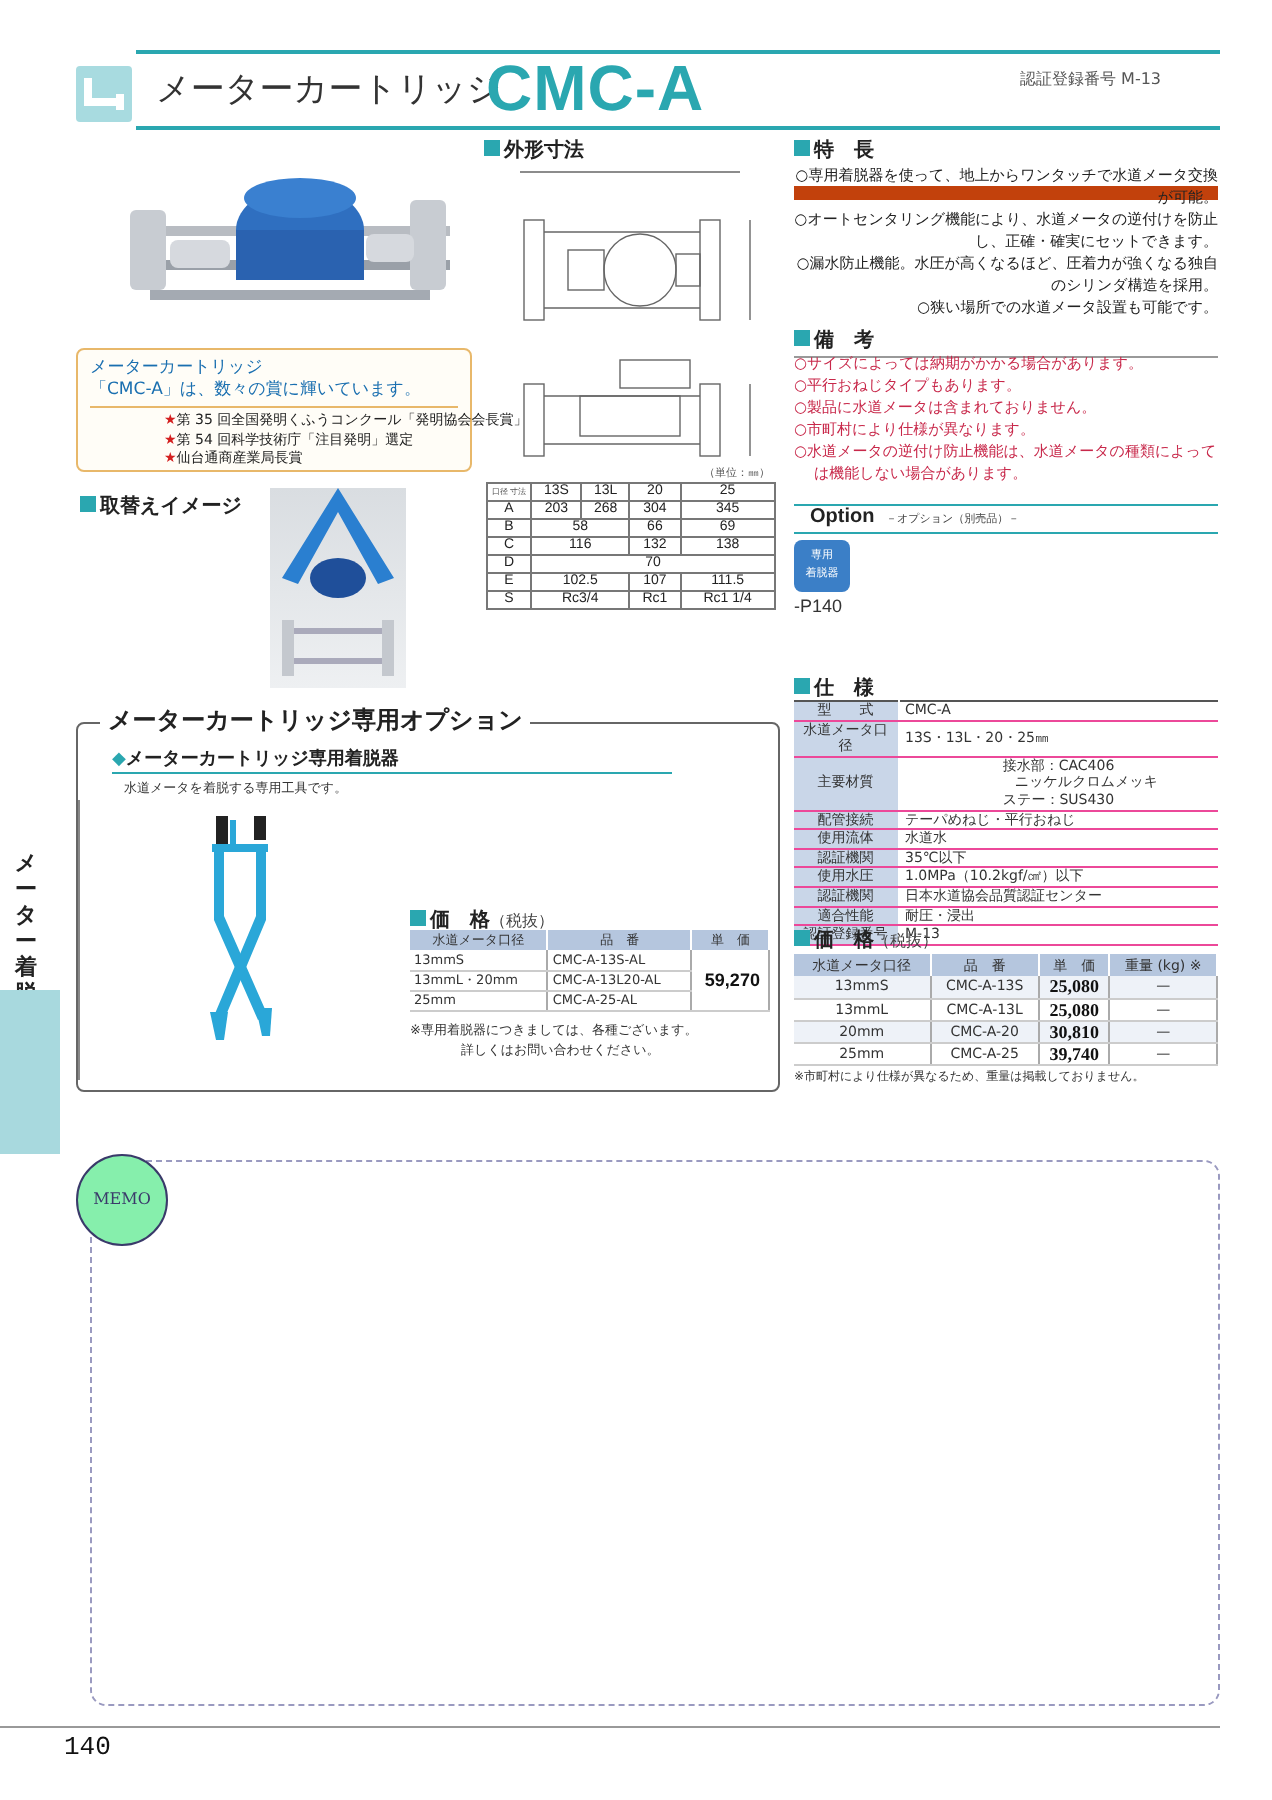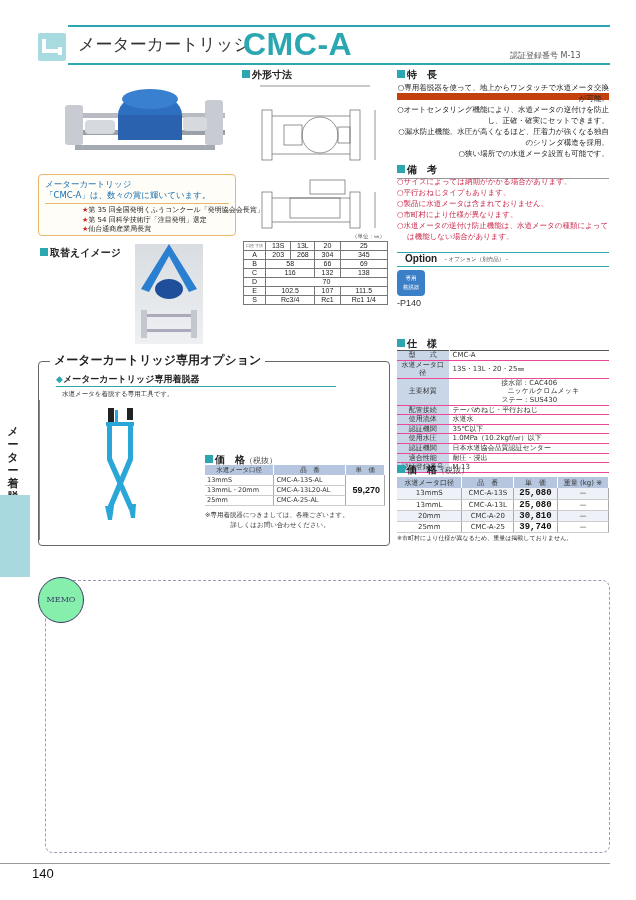--- a/index.html
+++ b/index.html
@@ -6,21 +6,21 @@
   html, body { width: 636px; height: 900px; background: #fff; overflow: hidden; }
   body { font-family: "DejaVu Sans", sans-serif; color: #222; position: relative; }
   .abs { position: absolute; }
 
   
   .hdr-line-top { left: 68px; top: 25px; width: 542px; height: 2px; background: #2aa7b0; }
   .hdr-line-bot { left: 68px; top: 63px; width: 542px; height: 2px; background: #2aa7b0; }
   .hdr-icon { left: 38px; top: 33px; width: 28px; height: 28px; background: #a8dbe0; border-radius: 2px; }
   .hdr-title { left: 78px; top: 33px; font-size: 17px; color: #333; white-space: nowrap; }
   .hdr-model { left: 243px; top: 26px; font-family: "Liberation Sans", sans-serif; font-weight: bold; font-size: 32px; color: #2aa7b0; letter-spacing: 0.5px; }
-  .hdr-cert { left: 510px; top: 50px; font-size: 8px; color: #555; white-space: nowrap; }
+  .hdr-cert { left: 510px; top: 34px; font-size: 8px; color: #555; white-space: nowrap; }
 
   .sec-h { font-size: 10px; font-weight: bold; color: #222; white-space: nowrap; }
   .sec-h .sq { display: inline-block; width: 8px; height: 8px; background: #2aa7b0; margin-right: 2px; vertical-align: 0px; }
   .sec-h .sub { font-weight: normal; font-size: 8px; color: #444; }
 
   
   .photo { left: 55px; top: 75px; width: 180px; height: 95px; }
 
   
   .award { left: 38px; top: 174px; width: 198px; height: 62px; border: 1.5px solid #e8b86a; border-radius: 4px; padding: 4px 6px; background: #fffdf7; }
@@ -59,21 +59,21 @@
   table.spec { position: absolute; left: 397px; top: 350px; width: 212px; border-collapse: collapse; font-size: 7px; border-top: 1.5px solid #555; border-bottom: 1.5px solid #555; }
   table.spec td { border-bottom: 1px solid #ec4899; padding: 0 3px; line-height: 8.6px; vertical-align: middle; }
   table.spec td.k { background: #c9d6e8; text-align: center; width: 52px; border-right: 1px solid #fff; color: #333; }
   table.spec td.v { color: #333; }
 
   .price-h { left: 397px; top: 463px; }
   table.price { position: absolute; left: 397px; top: 477px; width: 212px; border-collapse: collapse; font-size: 7px; border-bottom: 1px solid #555; }
   table.price th { background: #b5c6de; font-weight: normal; height: 11px; color: #333; border-right: 1px solid #fff; }
   table.price td { text-align: center; height: 11px; border-bottom: 1px solid #ccc; border-right: 1px solid #aaa; color: #333; }
   table.price tr:nth-child(even) td { background: #eef2f8; }
-  table.price td.pr { font-weight: bold; font-size: 9px; font-family: Liberation Mono, monospace; color: #111; }
+  table.price td.pr { font-weight: bold; font-size: 9px; font-family: Liberation Serif, serif; color: #111; }
   .price-foot { left: 397px; top: 534px; font-size: 6px; color: #333; white-space: nowrap; }
 
   
   .optbox { left: 38px; top: 361px; width: 352px; height: 185px; border: 1px solid #666; border-radius: 4px; }
   .optbox-title { left: 50px; top: 352px; background: #fff; padding: 0 4px; font-size: 12px; font-weight: bold; color: #222; white-space: nowrap; }
   .optbox-sub { left: 56px; top: 373px; font-size: 9px; font-weight: bold; color: #222; white-space: nowrap; }
   .optbox-sub .dia { color: #2aa7b0; }
   .optbox-line { left: 56px; top: 386px; width: 280px; height: 1px; background: #2aa7b0; }
   .optbox-desc { left: 62px; top: 390px; font-size: 6.5px; color: #333; white-space: nowrap; }
   .tool { left: 100px; top: 408px; width: 50px; height: 118px; }
@@ -88,21 +88,21 @@
   
   .side-text { left: 6px; top: 425px; width: 14px; font-size: 11px; font-weight: bold; line-height: 13px; color: #222; text-align: center; }
   .side-tab { left: 0; top: 495px; width: 30px; height: 82px; background: #a8d9de; }
   .side-rule { left: 39px; top: 400px; width: 1px; height: 140px; background: #888; }
 
   
   .memo-box { left: 45px; top: 580px; width: 565px; height: 273px; border: 1px dashed #9a9ac0; border-radius: 8px; }
   .memo-circle { left: 38px; top: 577px; width: 46px; height: 46px; border: 1.5px solid #3a3a6a; border-radius: 50%; background: #86efac; font-family: "DejaVu Serif", serif; font-size: 8px; color: #3a3a6a; text-align: center; line-height: 44px; }
 
   .foot-rule { left: 0; top: 863px; width: 610px; height: 1px; background: #999; }
-  .page-num { left: 32px; top: 866px; font-size: 13px; font-family: Liberation Sans, sans-serif; color: #111; }
+  .page-num { left: 32px; top: 866px; font-size: 13px; font-family: Liberation Mono, monospace; color: #111; }
 </style>
 </head>
 <body>
 
 <div class="abs hdr-line-top"></div>
 <div class="abs hdr-icon">
   <svg width="28" height="28" viewBox="0 0 28 28">
       <rect x="4" y="6" width="4" height="14" fill="#fff"></rect>
       <rect x="4" y="16" width="20" height="4" fill="#fff"></rect>
       <rect x="20" y="14" width="4" height="8" fill="#fff"></rect>

